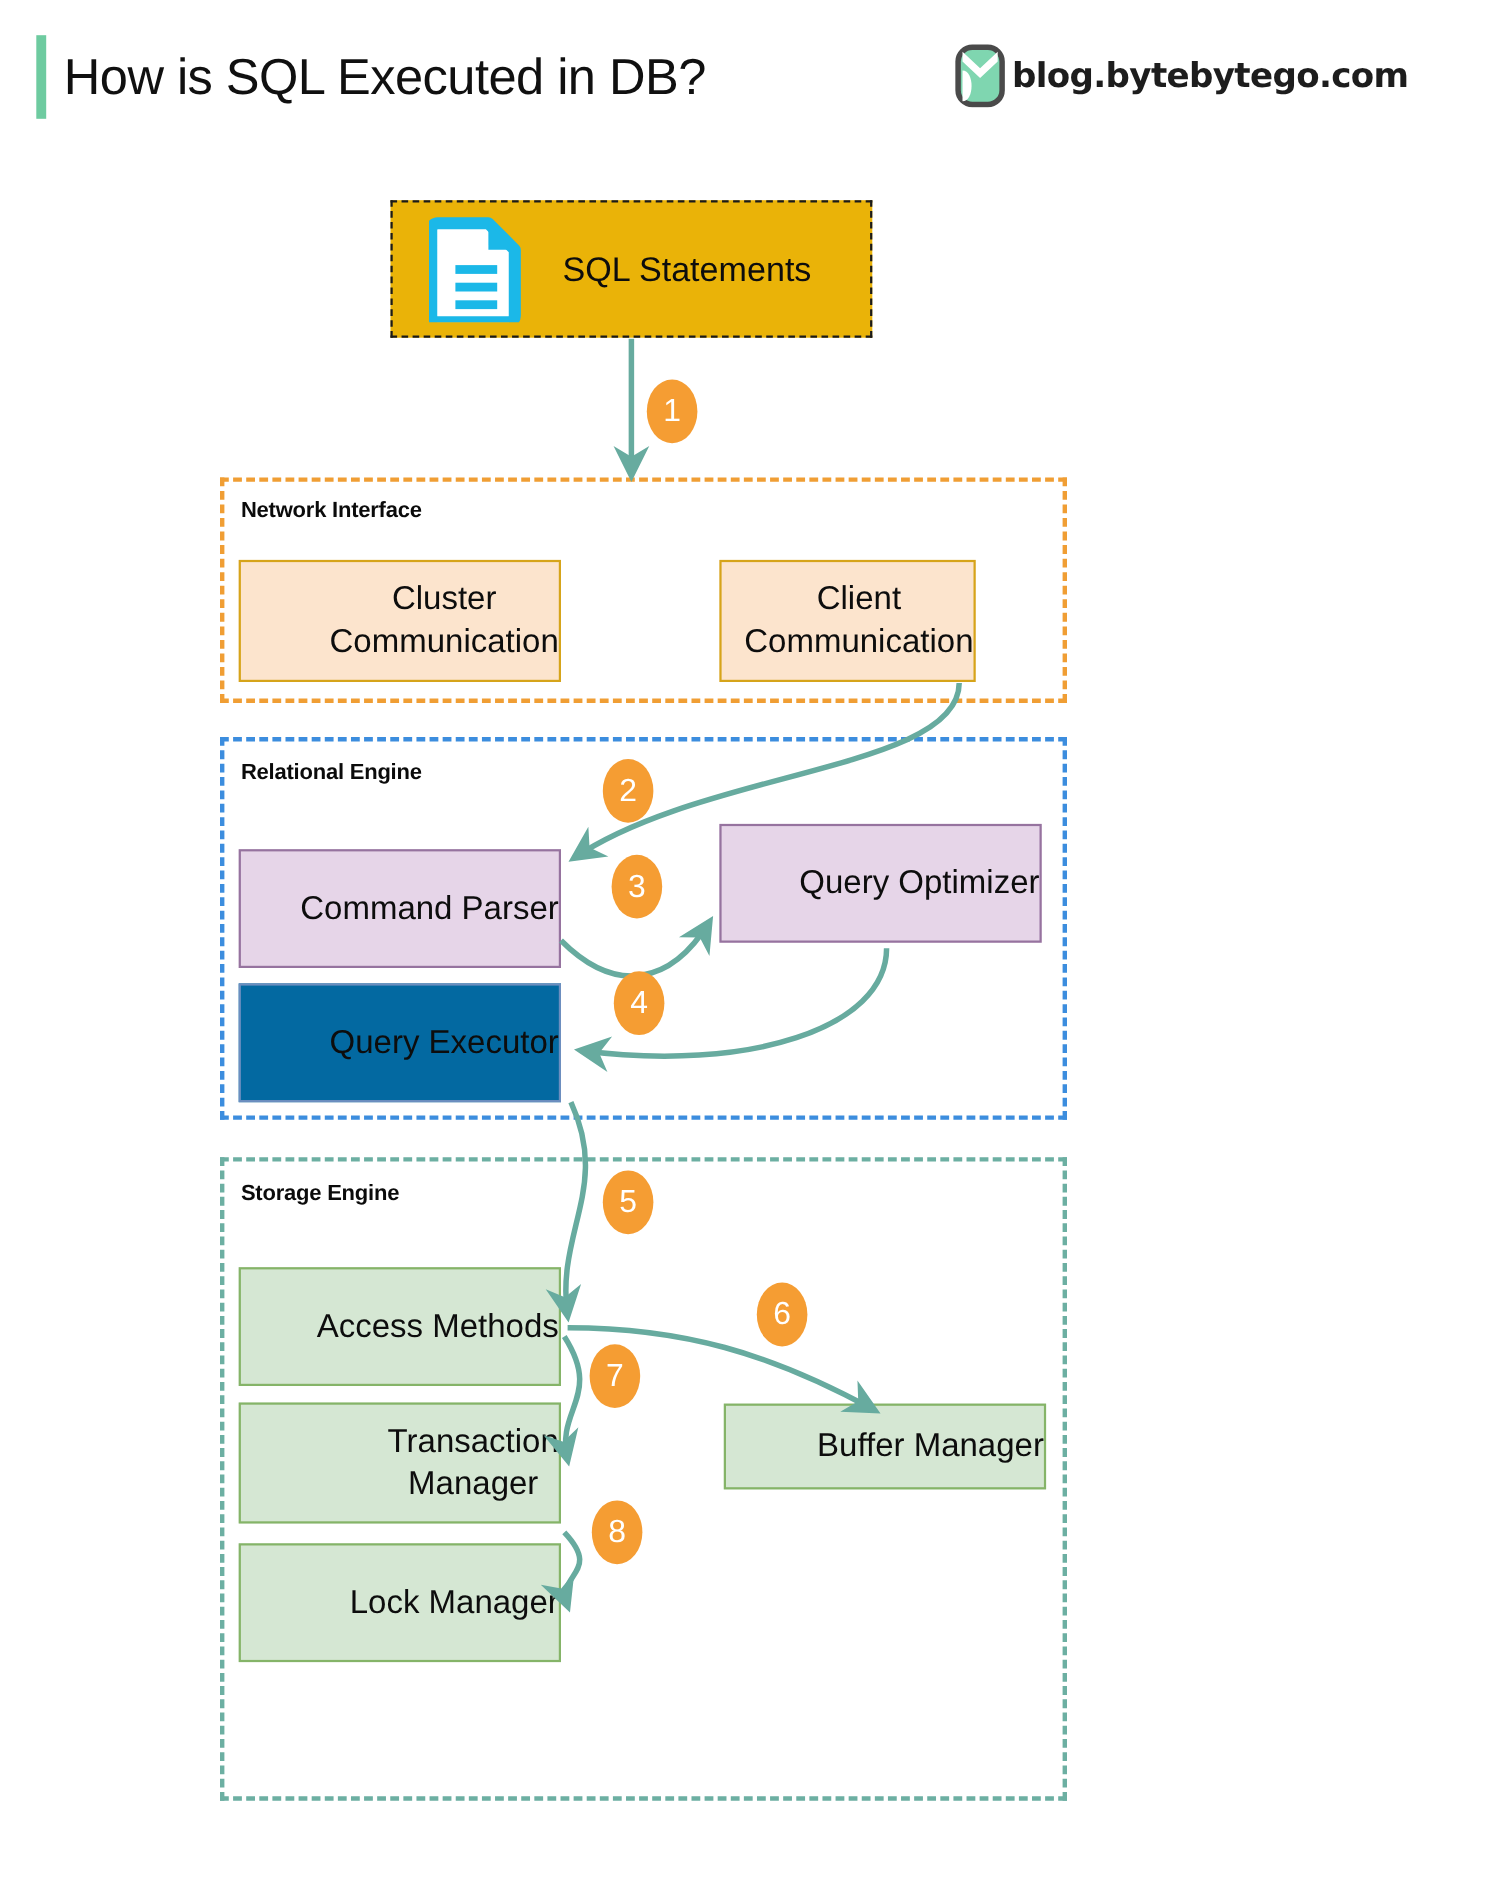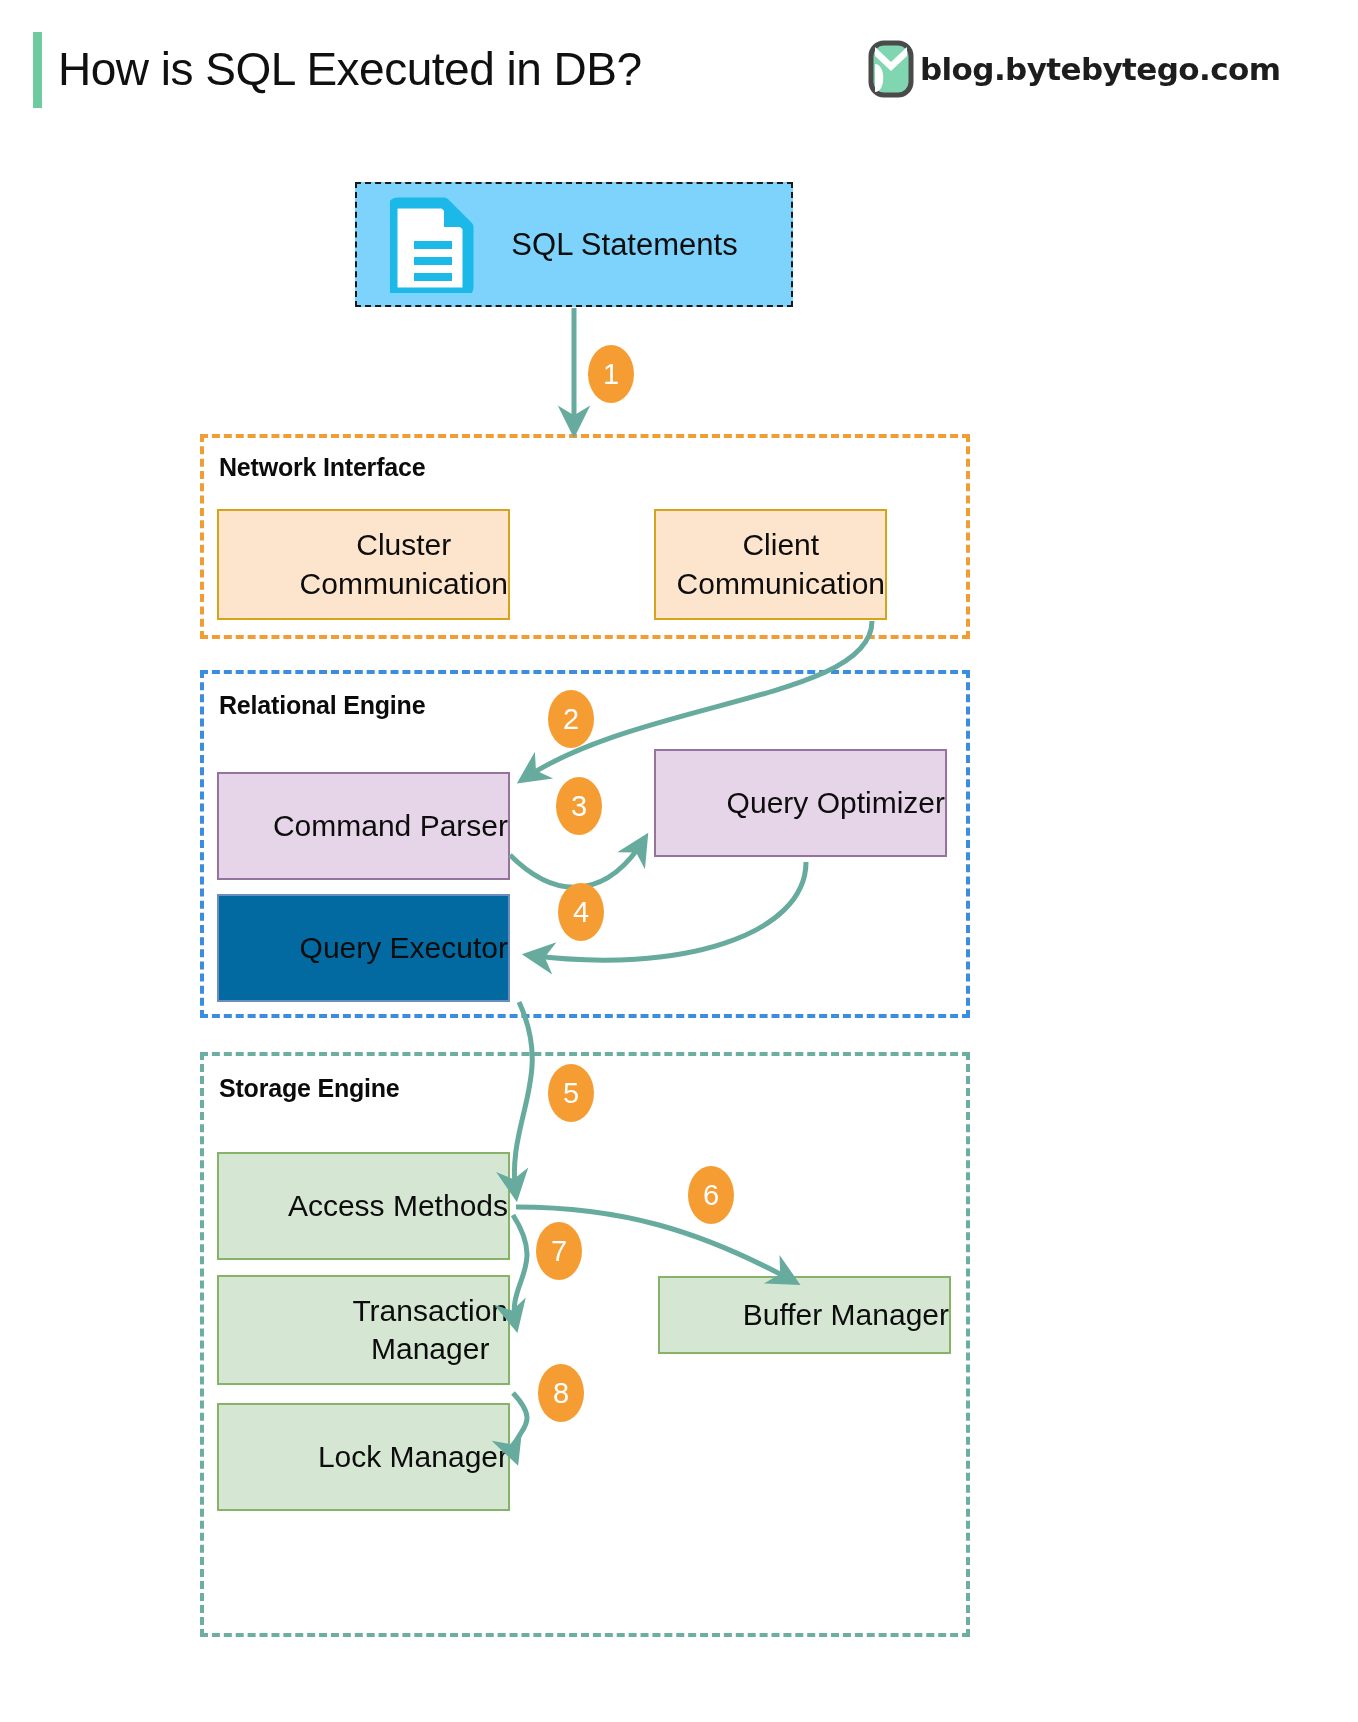--- a/index.html
+++ b/index.html
@@ -77,21 +77,21 @@
     line-height: 1.28;
     z-index: 3;
   }
   .group {
     position: absolute;
     box-sizing: border-box;
     z-index: 1;
   }
   .group-title {
     position: absolute;
-    font-size: 25px;
+    font-size: 20px;
     font-weight: 700;
     color: #0b0b0b;
     letter-spacing: -0.2px;
     white-space: nowrap;
     z-index: 4;
   }
 
   
   .grp-network { border: 4px dashed #F09E34; }
   .grp-relational { border: 4px dashed #3C8DDE; }
@@ -105,21 +105,21 @@
   
   #sql-statements-box {
     position: absolute;
     left: 355px; top: 182px;
     width: 438px; height: 125px;
     border: 2px dashed #1a1a1a;
     box-sizing: border-box;
     display: flex;
     align-items: center;
     z-index: 3;
-    background: #7dd3fc;
+    background: #eab308;
   }
   #sql-doc-icon { margin-left: 33px; width: 86px; height: 96px; flex: none; }
   #sql-statements-label {
     flex: 1;
     text-align: center;
     font-size: 31px;
     color: #0d0d0d;
     padding-right: 18px;
   }
 

